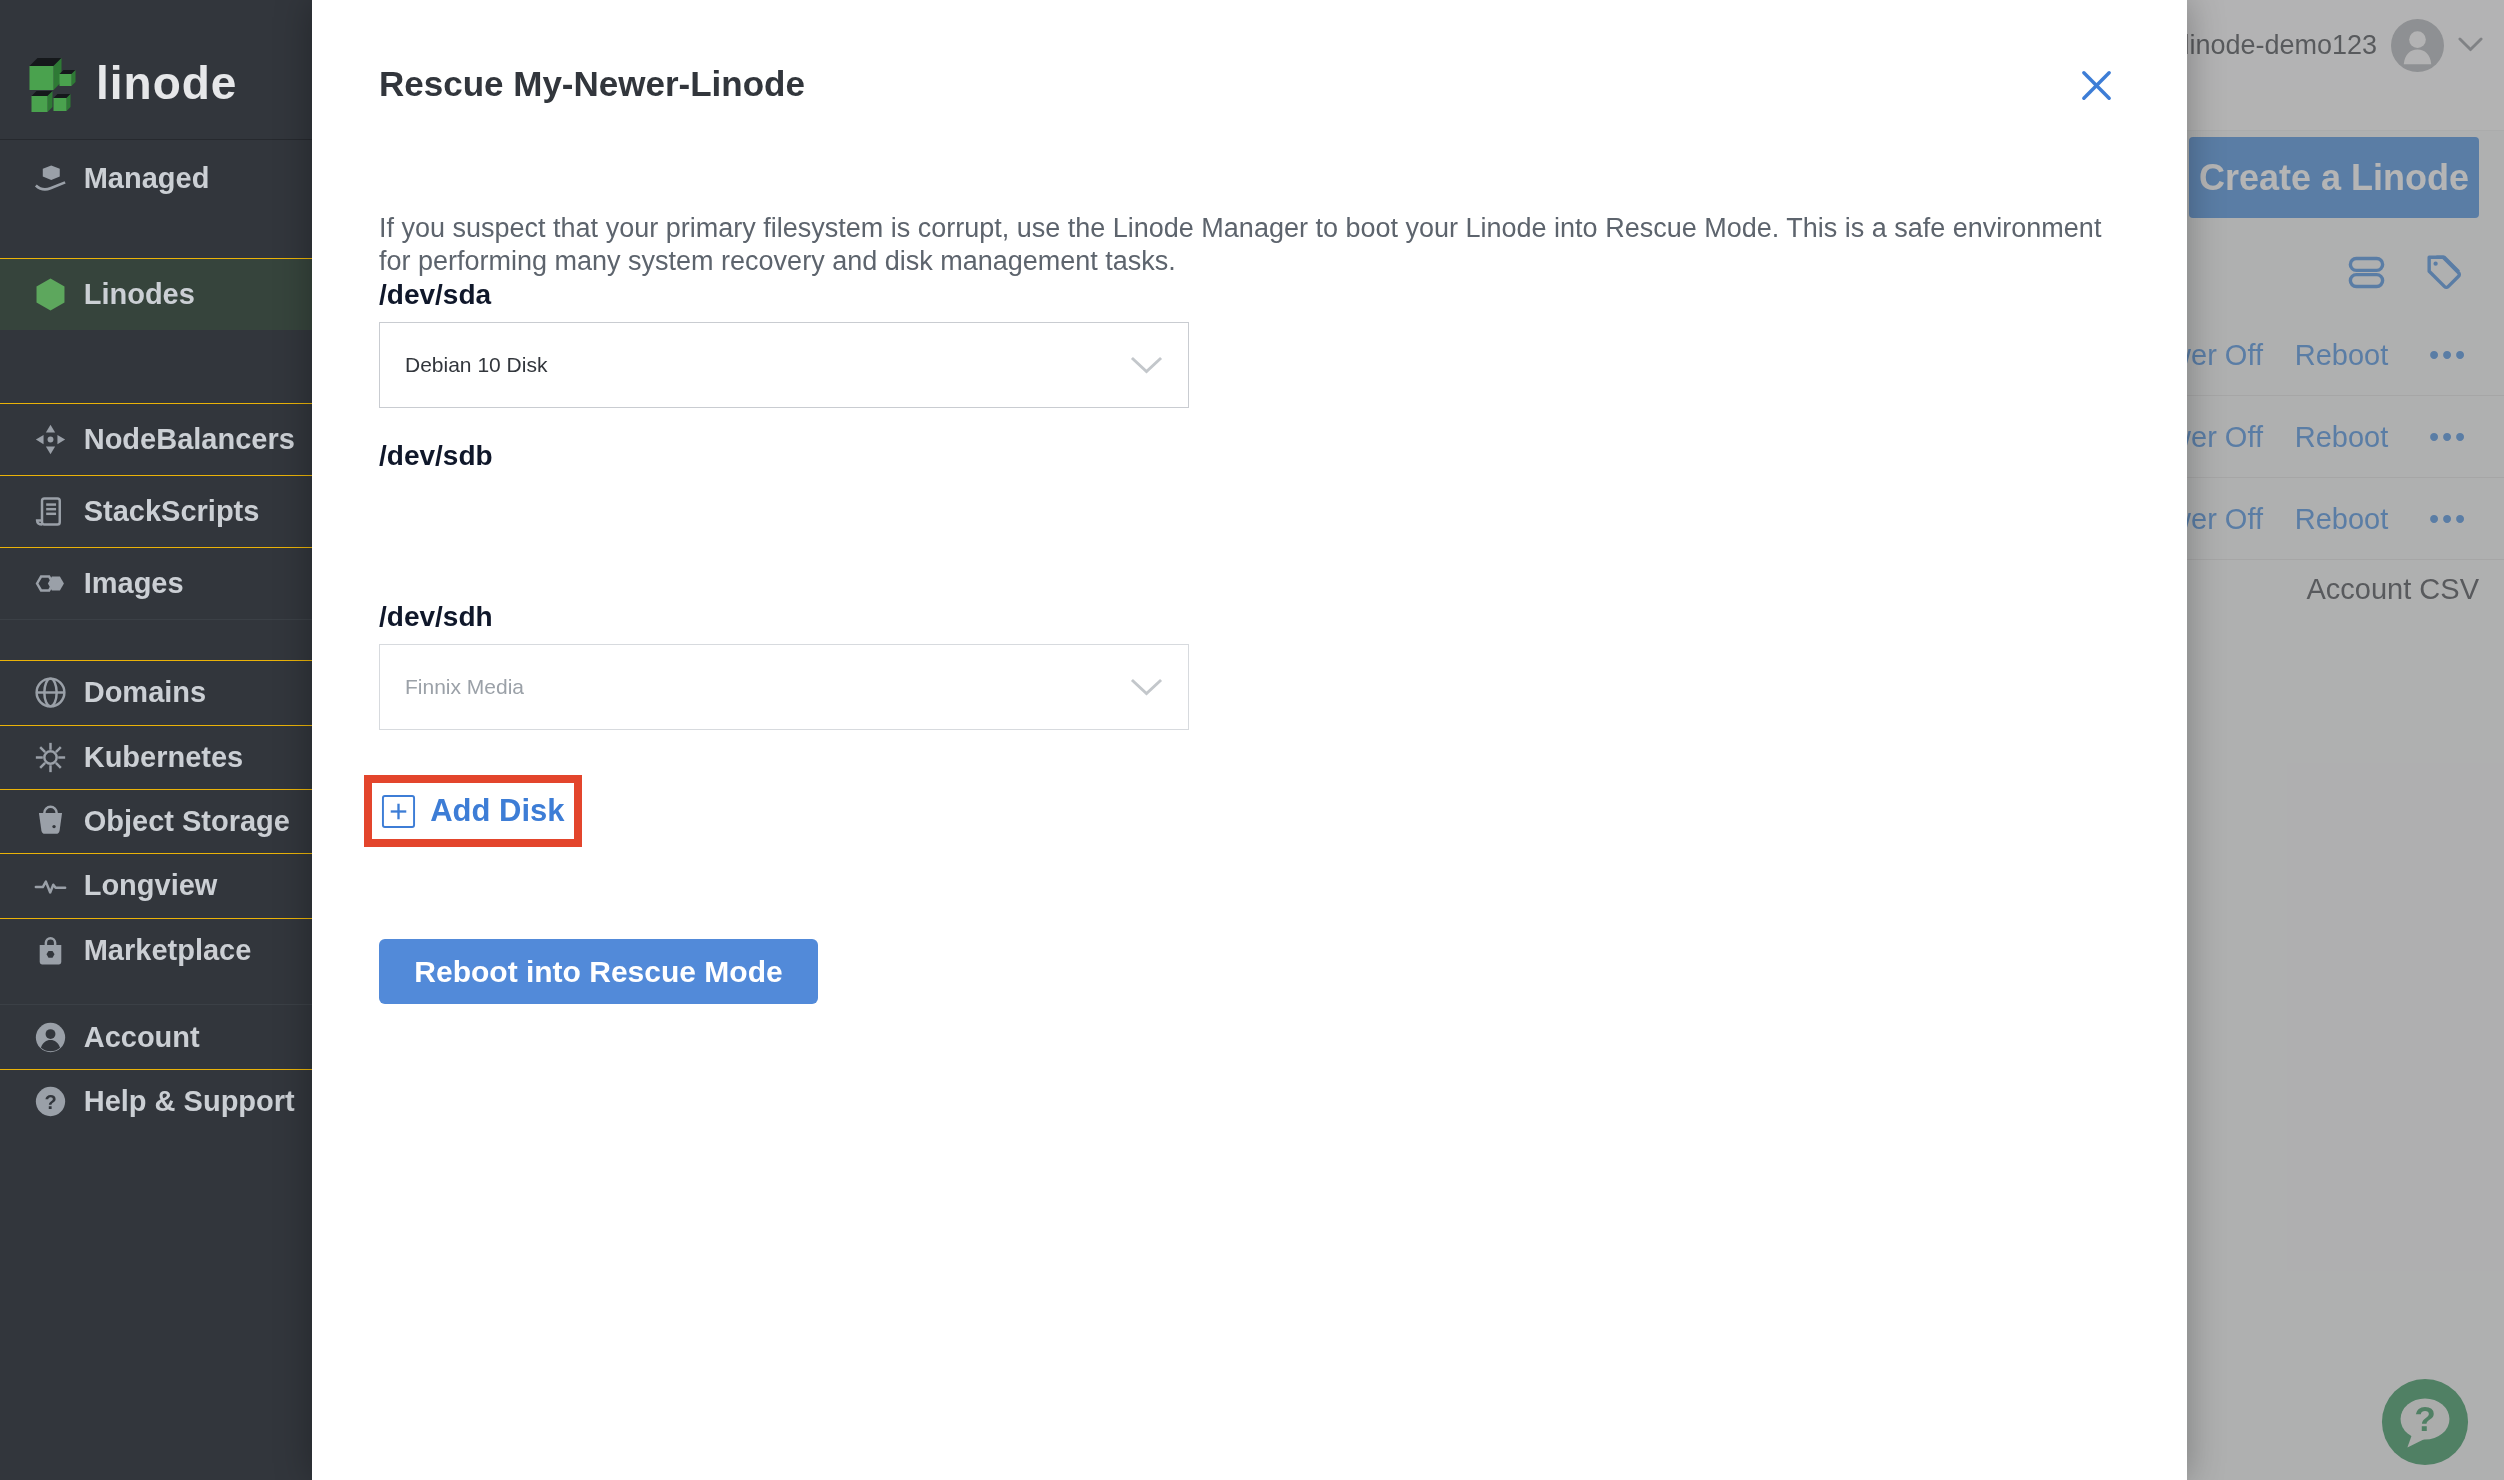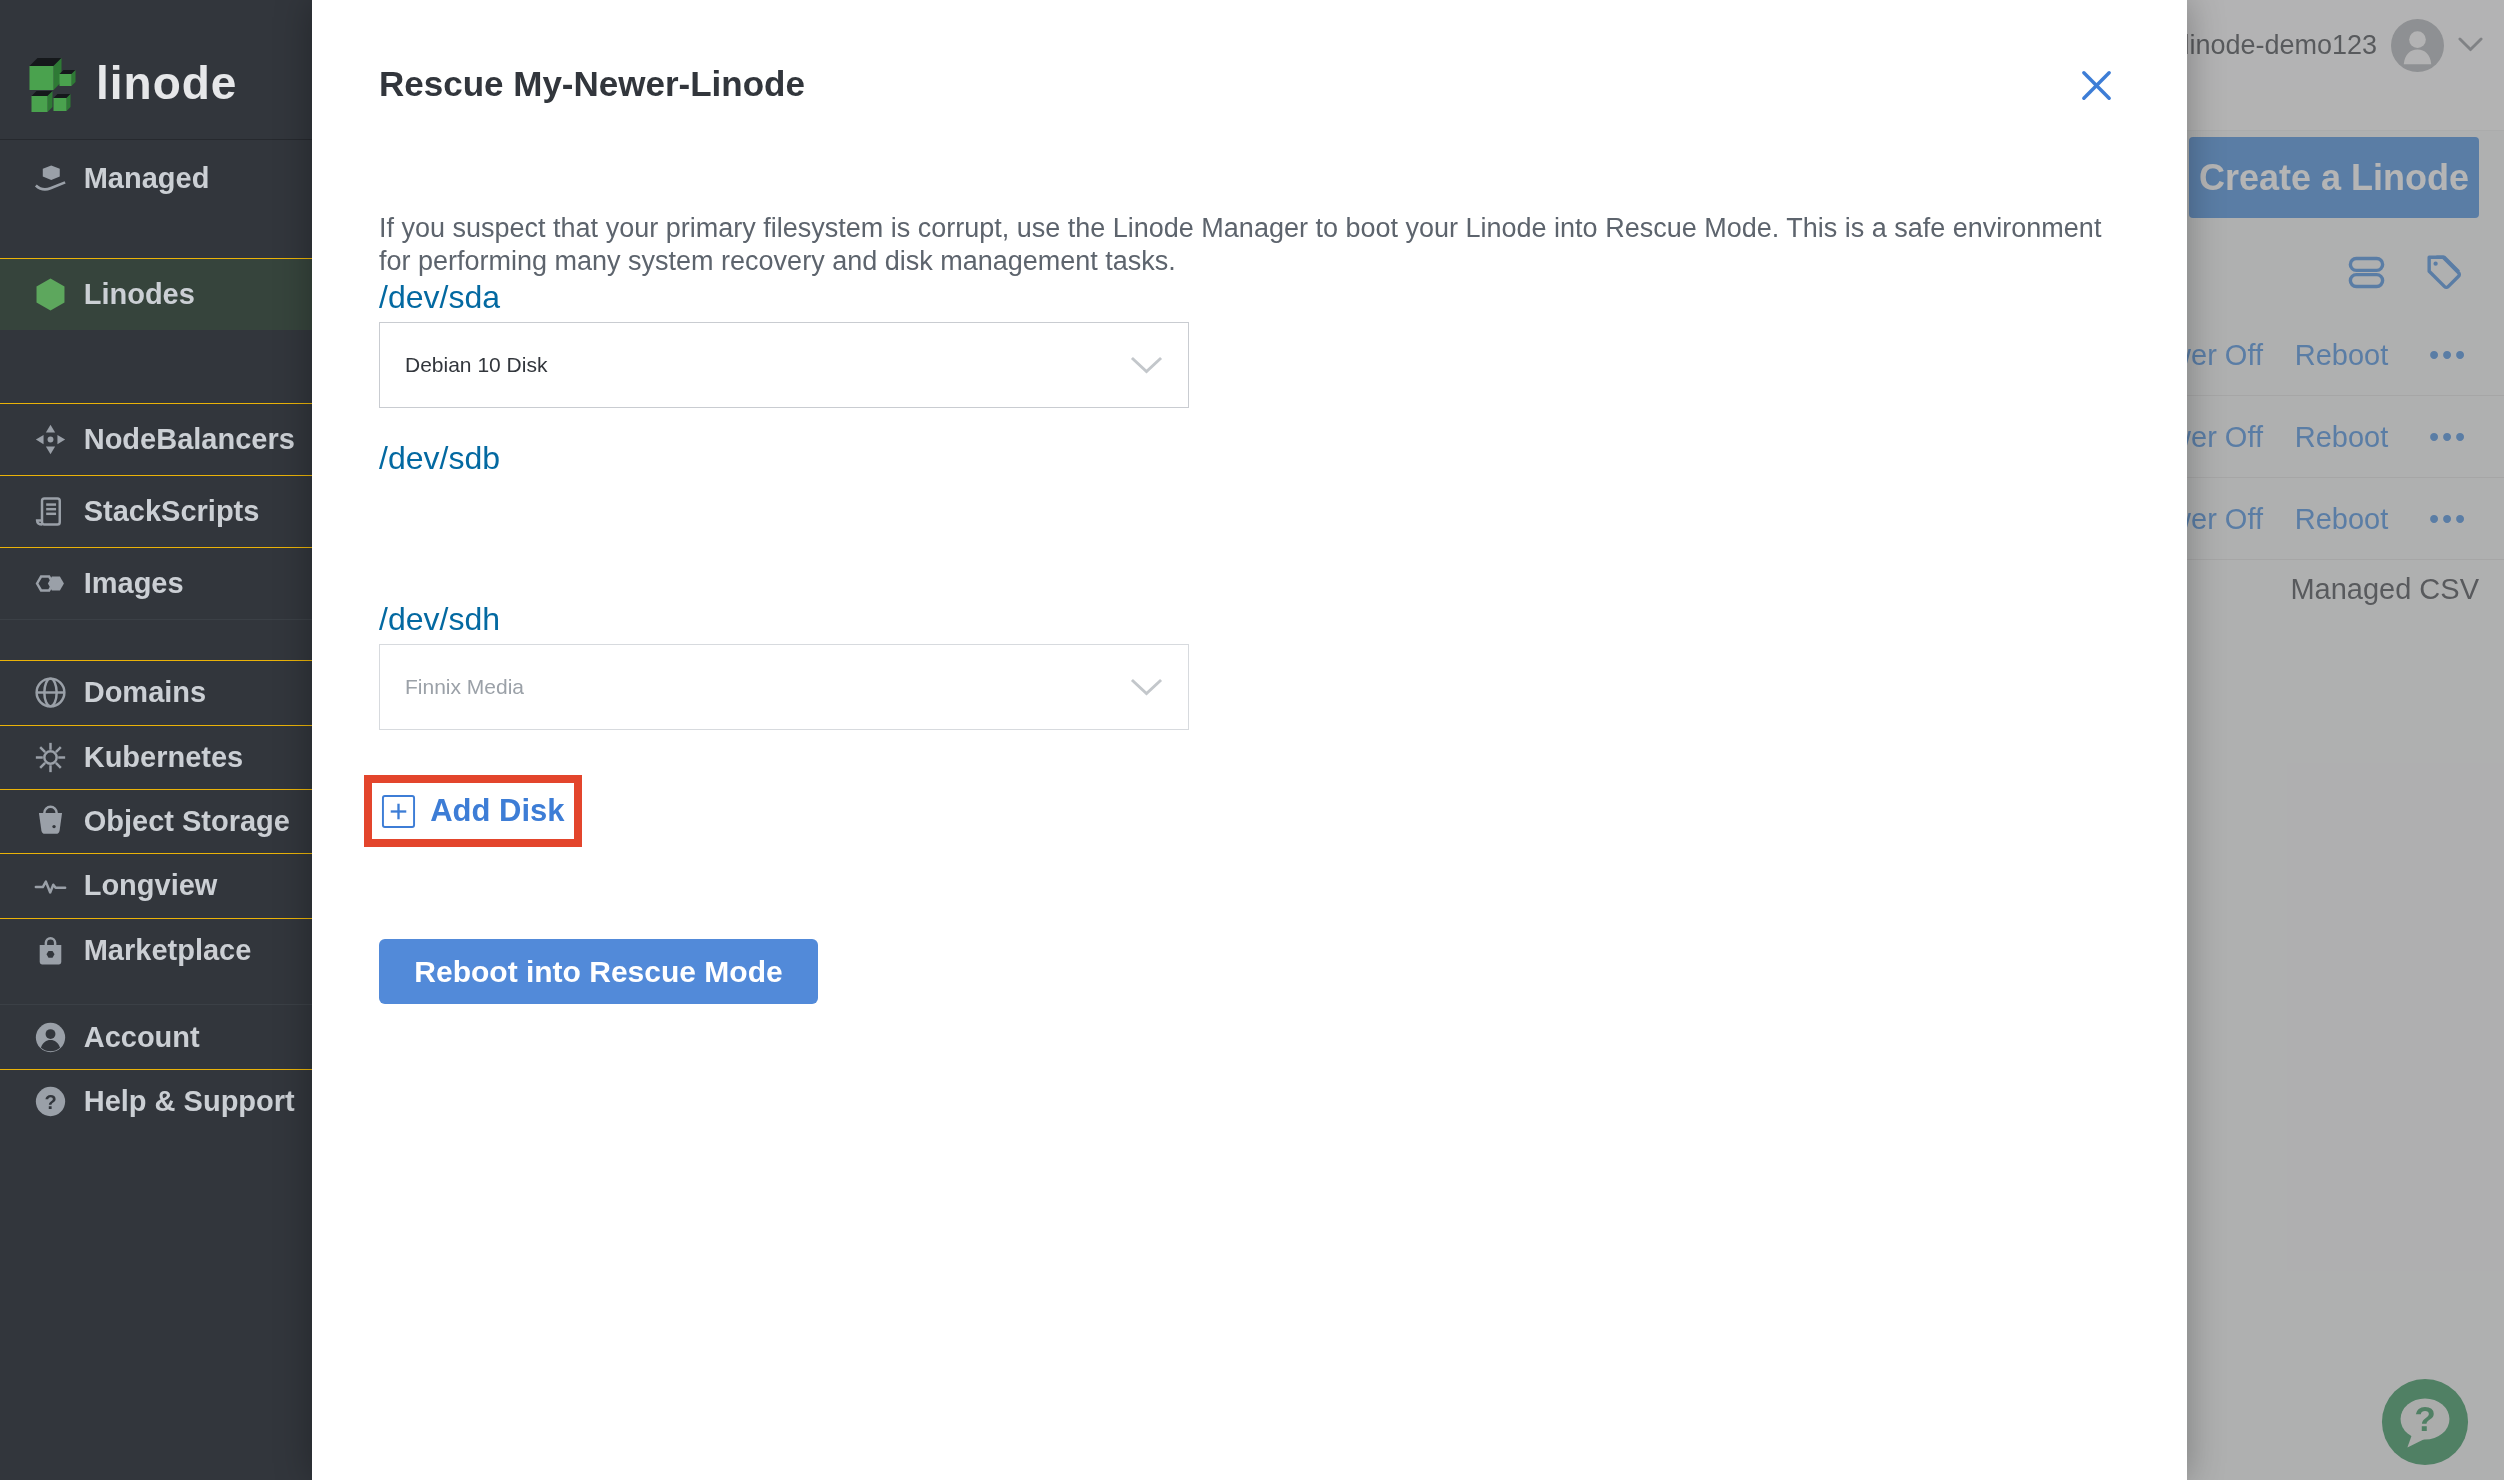--- a/index.html
+++ b/index.html
@@ -59,21 +59,21 @@
 
   
   .backdrop { position:absolute; left:312px; top:0; right:0; bottom:0; background:rgba(120,120,120,0.55); z-index:4; }
   .modal {
     position:absolute; left:312px; top:0; width:1875px; height:100%;
     background:#fff; z-index:5; box-shadow:0 0 35px rgba(0,0,0,0.30);
   }
   .modal-title { position:absolute; left:67px; top:64px; font-size:35px; font-weight:700; color:#32363c; }
   .close-btn { position:absolute; left:1767px; top:68px; width:35px; height:35px; cursor:pointer; }
   .modal-desc { position:absolute; left:67px; top:185px; width:1760px; font-size:27px; line-height:33px; color:#5d646d; }
-  .flabel { position:absolute; left:67px; font-size:32px; font-weight:400; color:#0369a1; }
+  .flabel { position:absolute; left:67px; font-size:28px; font-weight:700; color:#0f172a; }
   .fl1 { top:279px; } .fl2 { top:440px; } .fl3 { top:601px; }
   .select {
     position:absolute; left:67px; width:810px; height:86px; background:#fff;
     border:1px solid #c9ccd1; display:flex; align-items:center; padding:0 25px; cursor:pointer;
   }
   .s1 { top:322px; } .s2 { top:483px; } .s3 { top:644px; border-color:#d7dade; }
   .select .val { font-size:21px; color:#32363c; flex:1; }
   .s3 .val { color:#9ba1a8; }
   .adddisk-wrap {
     position:absolute; left:52px; top:775px; width:218px; height:72px;
@@ -135,21 +135,21 @@
       <span class="cell c-rb">Reboot</span>
       <span class="cell c-more">•••</span>
     </div>
     <div class="trow">
       <span class="cell c-po">Power Off</span>
       <span class="cell c-rb">Reboot</span>
       <span class="cell c-more">•••</span>
     </div>
   </div>
 
-  <span class="download">Managed CSV</span>
+  <span class="download">Account CSV</span>
 
   <span class="help-widget">
     <svg width="90" height="90" viewBox="0 0 92 92">
       <circle cx="46" cy="46" r="44" fill="#1f8a4c"></circle>
       <ellipse cx="46" cy="43" rx="25" ry="21" fill="#e9ece9"></ellipse>
       <polygon points="33,58 28,72 46,63" fill="#e9ece9"></polygon>
       <text x="46" y="55" text-anchor="middle" font-size="36" font-weight="bold" fill="#1f8a4c" font-family="Liberation Sans, sans-serif">?</text>
     </svg>
   </span>
 </div>

